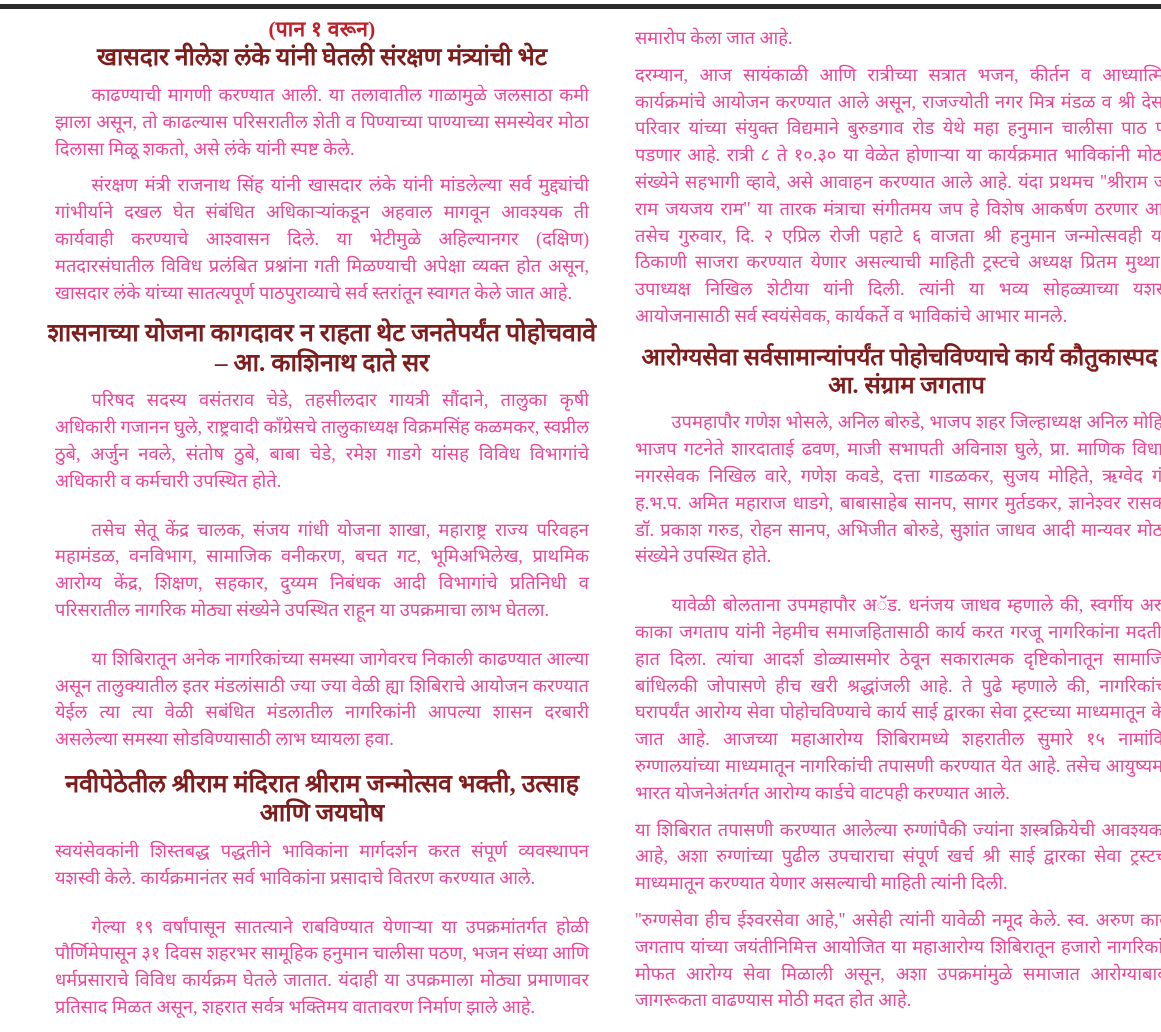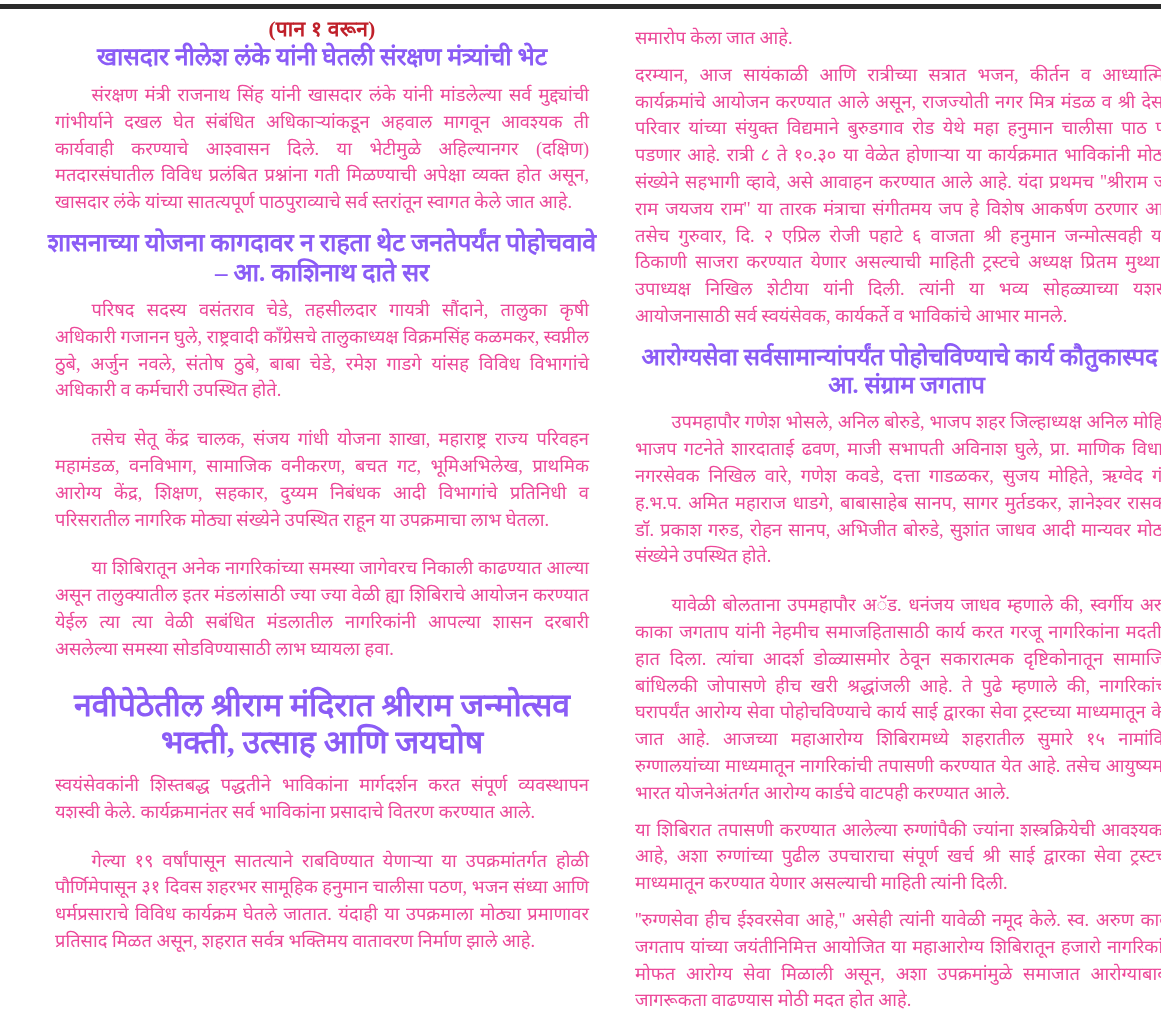--- a/index.html
+++ b/index.html
@@ -59,28 +59,28 @@
     font-size: 21px;
     line-height: 1.15;
     letter-spacing: 0.3px;
     margin: 2px 0 2px 0;
   }
 
   
   .headline {
     text-align: center;
     font-weight: bold;
-    color: #8b5cf6;
+    color: #7f1d1d;
     line-height: 1.18;
     margin: 1px 0 3px 0;
     letter-spacing: -0.1px;
   }
   .headline.h-main    { font-size: 24.5px; margin-top: 0px; }
   .headline.h-second  { font-size: 25px;  margin-top: 12px; margin-bottom: 4px; }
-  .headline.h-third   { font-size: 32px; margin-top: 24px; margin-bottom: 2px; font-family: Liberation Serif, serif; }
+  .headline.h-third   { font-size: 25px; margin-top: 16px; margin-bottom: 2px; font-family: Liberation Serif, serif; }
   .headline.h-fourth  { font-size: 24px;  margin-top: 13px; margin-bottom: 3px; text-align: center; }
 
   
   p.body {
     margin: 10px;
     font-size: 18.3px;
     line-height: 1.465;
     color: #ec4899;
     text-align: justify;
     text-justify: inter-word;
@@ -98,20 +98,21 @@
 <div class="top-rule"></div>
 
 <div class="page">
 
   <div class="col col-left">
 
     <div class="kicker">(पान १ वरून)</div>
 
     <div>
       <div class="headline h-main">खासदार नीलेश लंके यांनी घेतली संरक्षण मंत्र्यांची भेट</div>
+      <p class="body indent">काढण्याची मागणी करण्यात आली. या तलावातील गाळामुळे जलसाठा कमी झाला असून, तो काढल्यास परिसरातील शेती व पिण्याच्या पाण्याच्या समस्येवर मोठा दिलासा मिळू शकतो, असे लंके यांनी स्पष्ट केले.</p>
       <p class="body indent">संरक्षण मंत्री राजनाथ सिंह यांनी खासदार लंके यांनी मांडलेल्या सर्व मुद्द्यांची गांभीर्याने दखल घेत संबंधित अधिकाऱ्यांकडून अहवाल मागवून आवश्यक ती कार्यवाही करण्याचे आश्वासन दिले. या भेटीमुळे अहिल्यानगर (दक्षिण) मतदारसंघातील विविध प्रलंबित प्रश्नांना गती मिळण्याची अपेक्षा व्यक्त होत असून, खासदार लंके यांच्या सातत्यपूर्ण पाठपुराव्याचे सर्व स्तरांतून स्वागत केले जात आहे.</p>
     </div>
 
     <div>
       <div class="headline h-second">शासनाच्या योजना कागदावर न राहता थेट जनतेपर्यंत पोहोचवावे – आ. काशिनाथ दाते सर</div>
       <p class="body indent">परिषद सदस्य वसंतराव चेडे, तहसीलदार गायत्री सौंदाने, तालुका कृषी अधिकारी गजानन घुले, राष्ट्रवादी काँग्रेसचे तालुकाध्यक्ष विक्रमसिंह कळमकर, स्वप्नील ठुबे, अर्जुन नवले, संतोष ठुबे, बाबा चेडे, रमेश गाडगे यांसह विविध विभागांचे अधिकारी व कर्मचारी उपस्थित होते.</p>
       <div class="gap-s"></div>
       <p class="body indent">तसेच सेतू केंद्र चालक, संजय गांधी योजना शाखा, महाराष्ट्र राज्य परिवहन महामंडळ, वनविभाग, सामाजिक वनीकरण, बचत गट, भूमिअभिलेख, प्राथमिक आरोग्य केंद्र, शिक्षण, सहकार, दुय्यम निबंधक आदी विभागांचे प्रतिनिधी व परिसरातील नागरिक मोठ्या संख्येने उपस्थित राहून या उपक्रमाचा लाभ घेतला.</p>
       <div class="gap-s"></div>
       <p class="body indent">या शिबिरातून अनेक नागरिकांच्या समस्या जागेवरच निकाली काढण्यात आल्या असून तालुक्यातील इतर मंडलांसाठी ज्या ज्या वेळी ह्या शिबिराचे आयोजन करण्यात येईल त्या त्या वेळी सबंधित मंडलातील नागरिकांनी आपल्या शासन दरबारी असलेल्या समस्या सोडविण्यासाठी लाभ घ्यायला हवा.</p>

